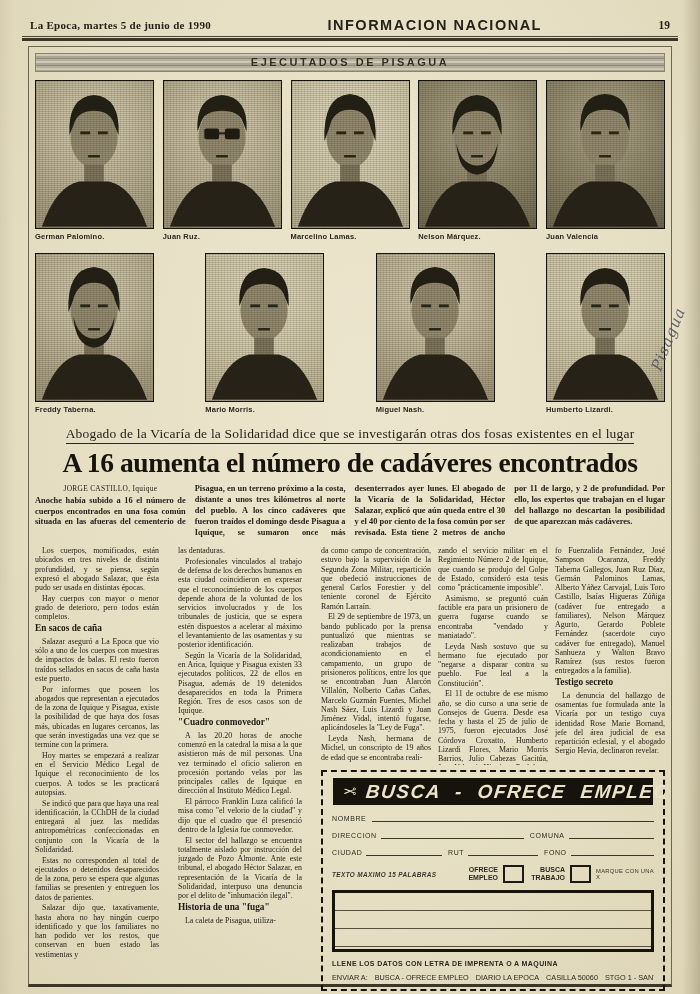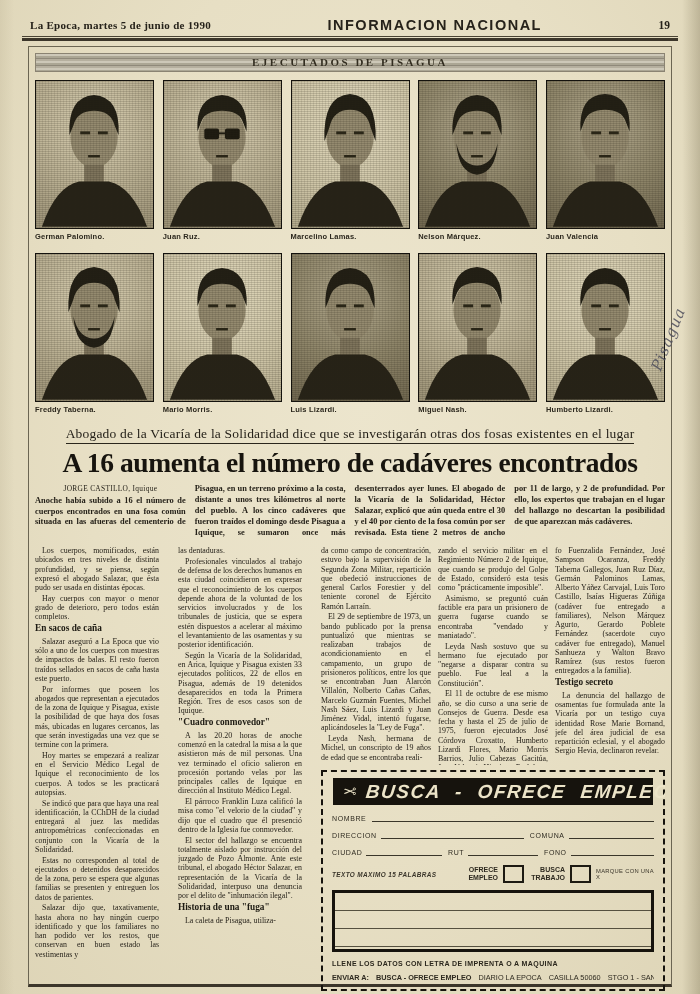--- a/index.html
+++ b/index.html
@@ -22,21 +22,21 @@
   .frame{
     position:relative;margin:5px 28px 0;height:941px;box-sizing:border-box;
     border:1px solid #6b6552;border-bottom:3px solid #3c362a;
     padding:4px 5px 0;
   }
   
   .banner{
     height:17px;line-height:17px;margin:2px 1px 8px;text-align:center;
     background:repeating-linear-gradient(180deg,#cdc8b8 0 2px,#aba694 2px 4px,#8f897a 4px 5px,#b5af9e 5px 7px);
     border:1px solid #8a8372;
-    font-family:Liberation Serif, serif;font-weight:bold;font-size:11px;
+    font-family:Liberation Sans, sans-serif;font-weight:bold;font-size:11px;
     letter-spacing:2.5px;color:#322d20;text-shadow:0 0 1px #d8d2c0;
   }
   
   .photo-grid{display:flex;flex-wrap:wrap;row-gap:12px;justify-content:space-between;padding:0 1px;}
   figure{width:119px;margin:0;}
   .photo{
     position:relative;height:147px;border:1px solid #14120d;overflow:hidden;
     background:radial-gradient(circle at 50% 30%, #d6cdb0 0%, #b9af92 55%, #9a9075 100%);
   }
   .photo.v-dark{background:radial-gradient(circle at 50% 30%, #b0a78c 0%, #8d8468 55%, #6f664f 100%);}
@@ -88,21 +88,21 @@
   .limit{flex:1;font-size:6.4px;font-weight:bold;font-style:italic;letter-spacing:.4px;color:#3a352a;}
   .chk-lab{font-size:7px;font-weight:bold;width:36px;text-align:right;line-height:1.1;color:#2e2a20;}
   .chk-box{width:17px;height:14px;border:2px solid #1d1a12;}
   .chk-note{font-size:5.8px;letter-spacing:.3px;color:#3a352a;width:58px;}
   .writebox{
     border:3px solid #16130d;height:56px;margin:1px 0 8px;
     background:repeating-linear-gradient(180deg, rgba(0,0,0,0) 0 17px, #55503f 17px 18px);
   }
   .fill-note{font-size:7px;font-weight:bold;letter-spacing:.4px;margin-bottom:6px;color:#2b271d;}
   .send-row{display:flex;align-items:baseline;gap:7px;font-size:7.3px;color:#2e2a20;margin-bottom:3px;white-space:nowrap;overflow:hidden;}
-  .send-bold{font-weight:bold;}
+  .send-bold{font-weight:normal;}
   
   .margin-note{
     position:absolute;right:-2px;top:330px;transform:rotate(-68deg);
     font-family:"DejaVu Serif",serif;font-style:italic;font-size:15px;
     color:#4f4f5c;opacity:.85;letter-spacing:1px;
   }
 </style>
 </head>
 <body>
 
@@ -262,40 +262,20 @@
                 <rect x="41" y="47" width="15" height="11" rx="2"></rect>
                 <rect x="62" y="47" width="15" height="11" rx="2"></rect>
                 <rect x="55" y="51" width="8" height="2"></rect>
               </g>
               <path class="beard" d="M38 62 Q40 92 59 94 Q78 92 80 62 Q75 84 59 85 Q43 84 38 62 Z"></path>
             </svg>
         </div>
         <figcaption>Mario Morris.</figcaption>
       </figure>
 
-      <figure>
-        <div class="photo v-dark">
-          <svg class="ph" viewBox="0 0 119 147">
-              <ellipse class="head" cx="59" cy="56" rx="24" ry="31"></ellipse>
-              <path class="hair" d="M34 54 Q32 15 59 13 Q86 15 84 54 L80 44 Q76 29 59 29 Q42 29 38 44 Z"></path>
-              <rect class="brow" x="45" y="50" width="10" height="3"></rect>
-              <rect class="brow" x="63" y="50" width="10" height="3"></rect>
-              <rect class="mouth" x="53" y="74" width="12" height="2.5"></rect>
-              <rect class="neck" x="49" y="84" width="20" height="18"></rect>
-              <path class="shoulders" d="M6 147 Q20 106 44 101 L74 101 Q98 106 113 147 Z"></path>
-              <g class="glasses">
-                <rect x="41" y="47" width="15" height="11" rx="2"></rect>
-                <rect x="62" y="47" width="15" height="11" rx="2"></rect>
-                <rect x="55" y="51" width="8" height="2"></rect>
-              </g>
-              <path class="beard" d="M38 62 Q40 92 59 94 Q78 92 80 62 Q75 84 59 85 Q43 84 38 62 Z"></path>
-            </svg>
-        </div>
-        <figcaption>Luis Lizardi.</figcaption>
-      </figure>
 
       <figure>
         <div class="photo">
           <svg class="ph" viewBox="0 0 119 147">
               <ellipse class="head" cx="59" cy="56" rx="24" ry="31"></ellipse>
               <path class="hair" d="M34 50 Q32 14 59 12 Q86 14 84 50 L80 40 Q76 28 59 28 Q42 28 38 40 Z"></path>
               <rect class="brow" x="45" y="50" width="10" height="3"></rect>
               <rect class="brow" x="63" y="50" width="10" height="3"></rect>
               <rect class="mouth" x="53" y="74" width="12" height="2.5"></rect>
               <rect class="neck" x="49" y="84" width="20" height="18"></rect>

